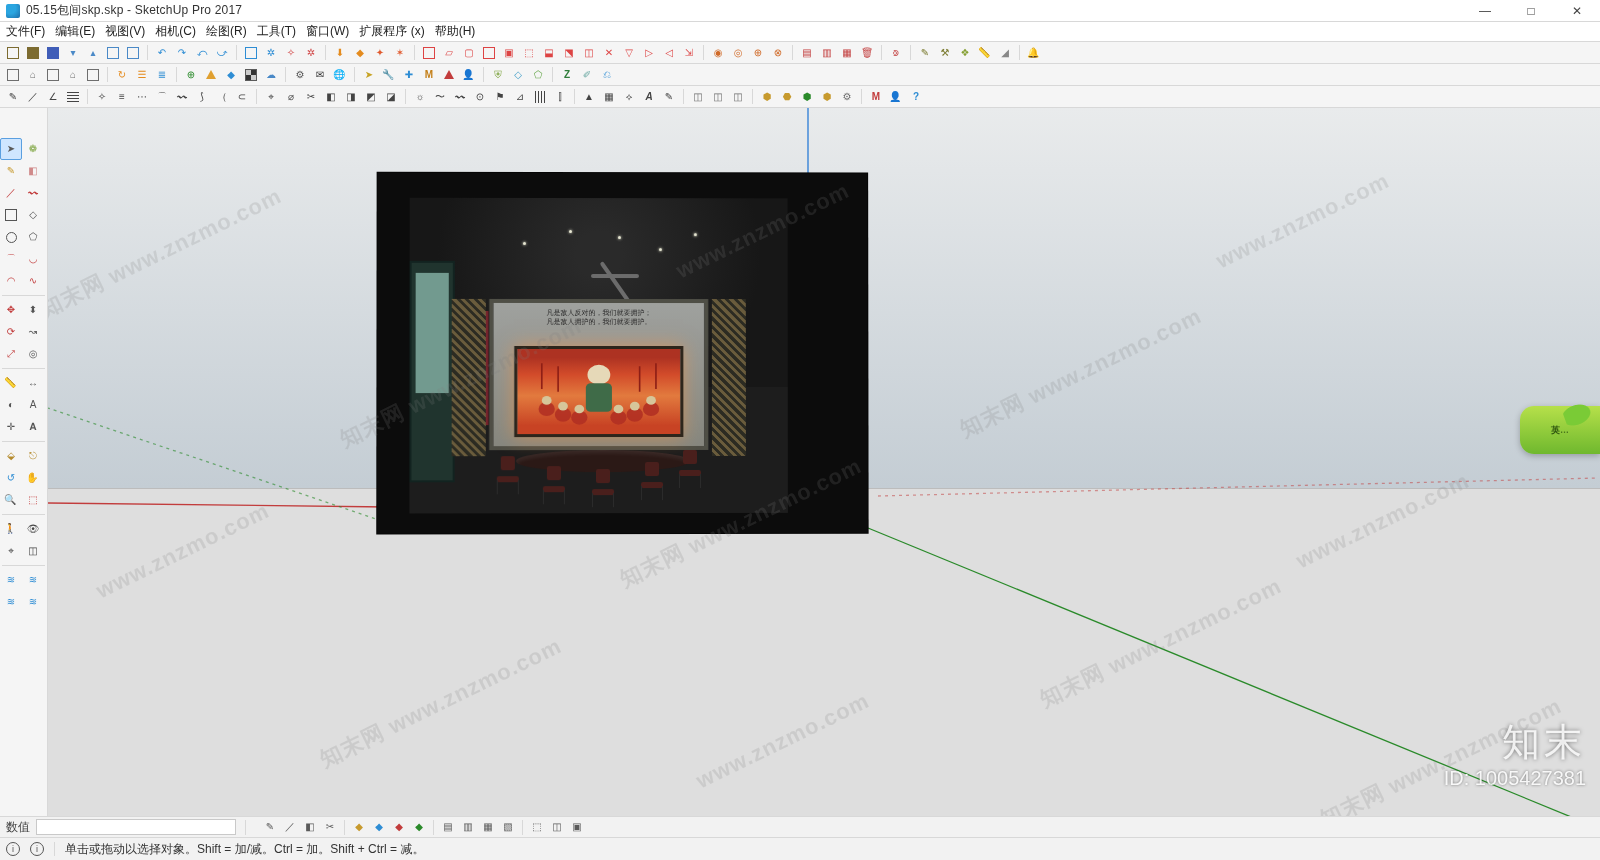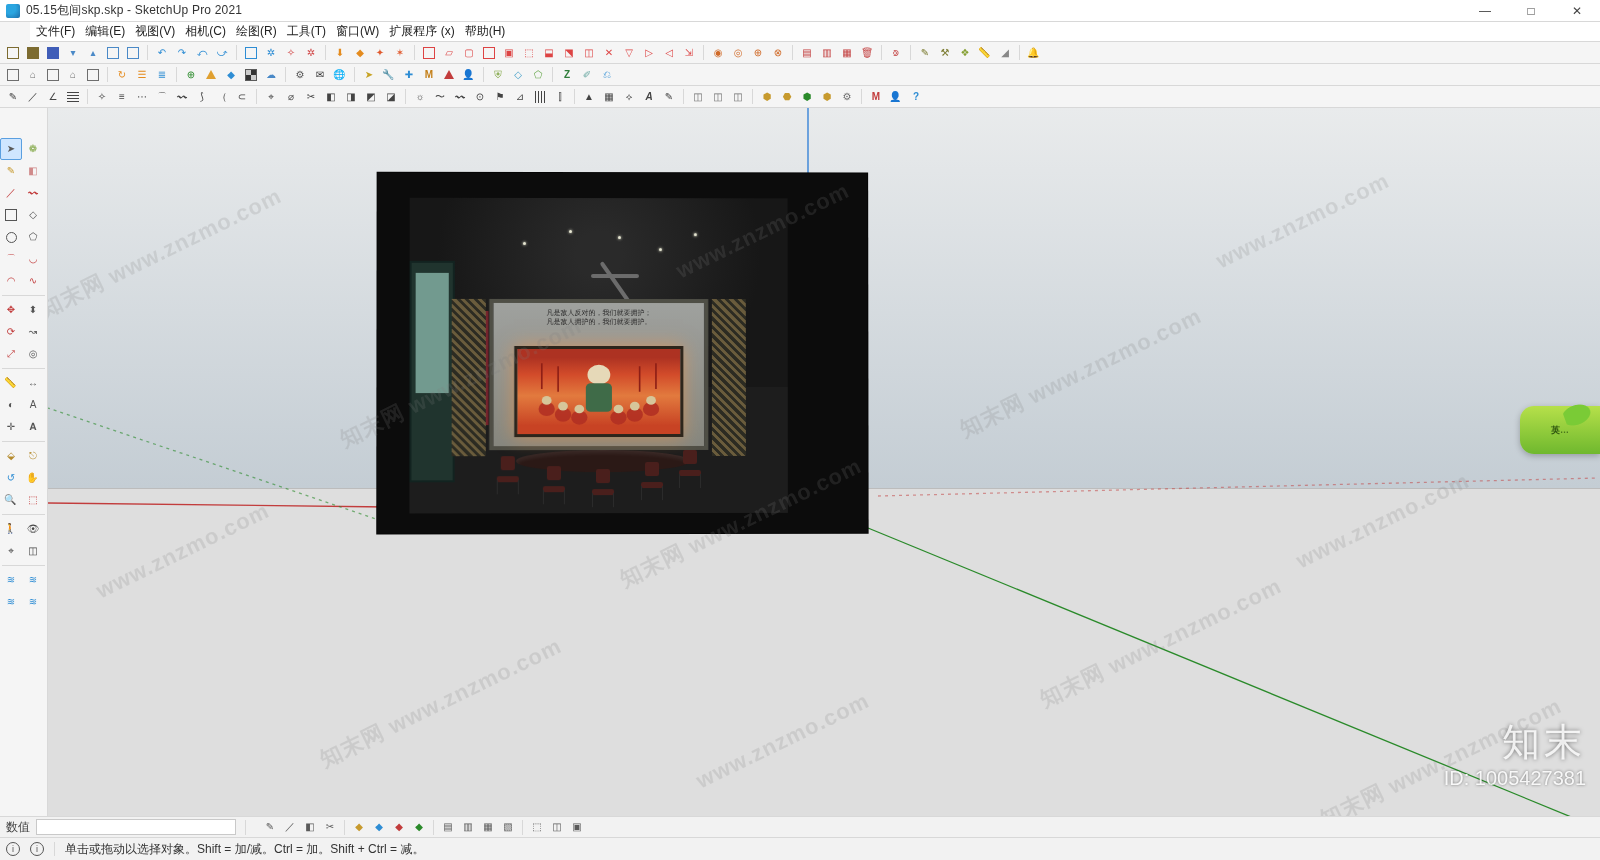--- a/index.html
+++ b/index.html
@@ -57,21 +57,20 @@
     width:46px;height:100%;display:flex;align-items:center;justify-content:center;
     font-size:12px;color:#444;
   }
 
   
   .menubar{
     height:20px;background:var(--menu-bg);
     display:flex;align-items:center;
     gap:10px;padding:0 6px;
     border-bottom:1px solid var(--toolbar-bd);
-    margin-left:30px;
   }
   .menubar span{cursor:default;}
 
   
   .toolbar-row{
     display:flex;align-items:center;gap:2px;
     background:var(--toolbar-bg);
     border-bottom:1px solid var(--toolbar-bd);
     padding:1px 4px;
     height:22px;
@@ -258,21 +257,21 @@
     width:14px;height:14px;border:1.2px solid #555;border-radius:50%;
     display:flex;align-items:center;justify-content:center;font-size:9px;color:#555;
   }
 </style>
 </head>
 <body>
 
 <div class="titlebar">
   <div class="app-icon"></div>
   <div class="title-text">
-    <span>05.15包间skp.skp</span> - <span>SketchUp Pro 2021</span>
+    <span>05.15包间skp.skp</span> - <span>SketchUp Pro 2017</span>
   </div>
   <div class="win-btns">
     <div>—</div>
     <div>□</div>
     <div>✕</div>
   </div>
 </div>
 
 <div class="menubar">
   <span>文件(F)</span>

